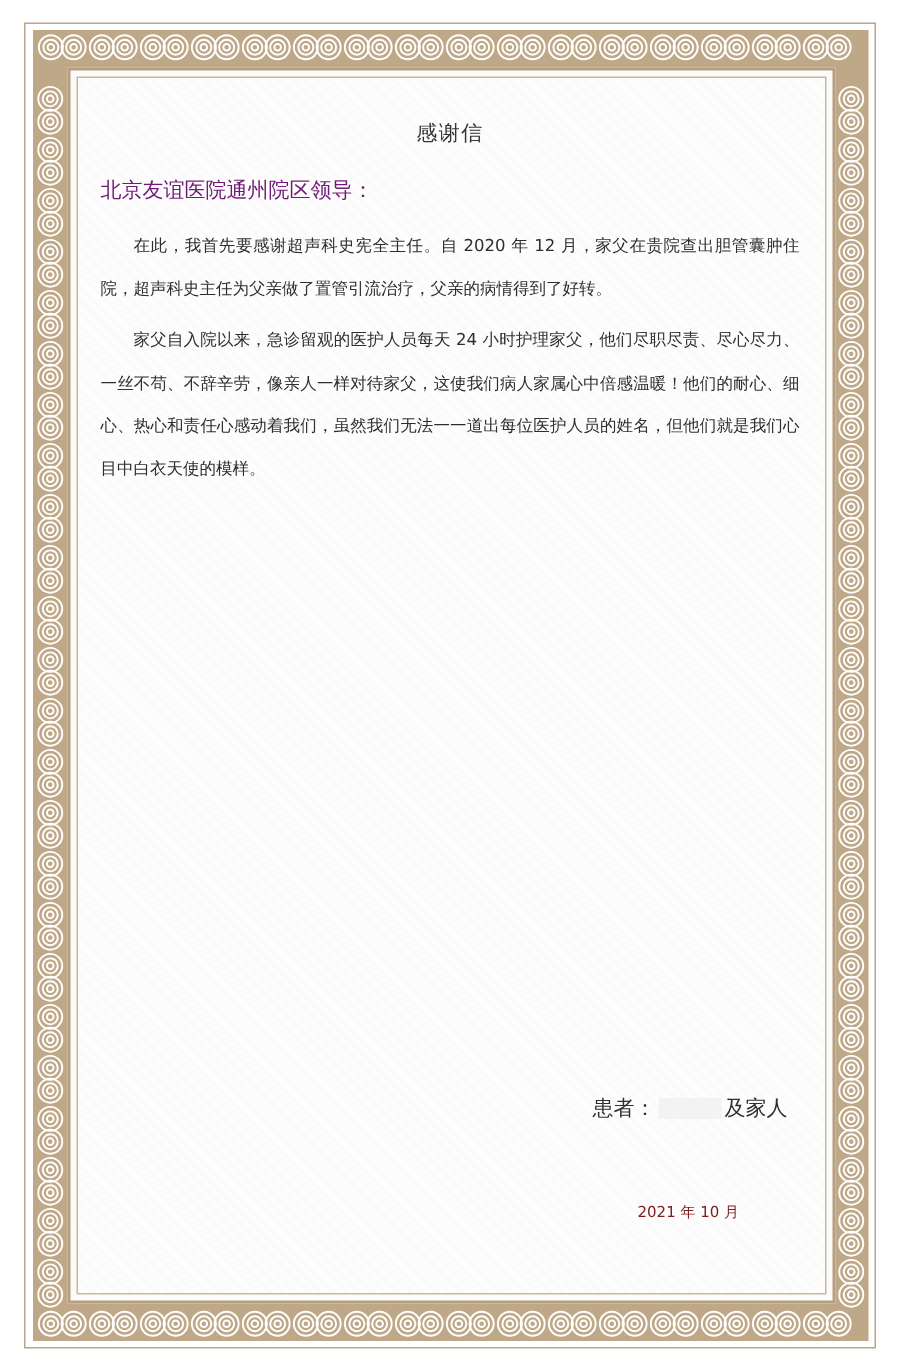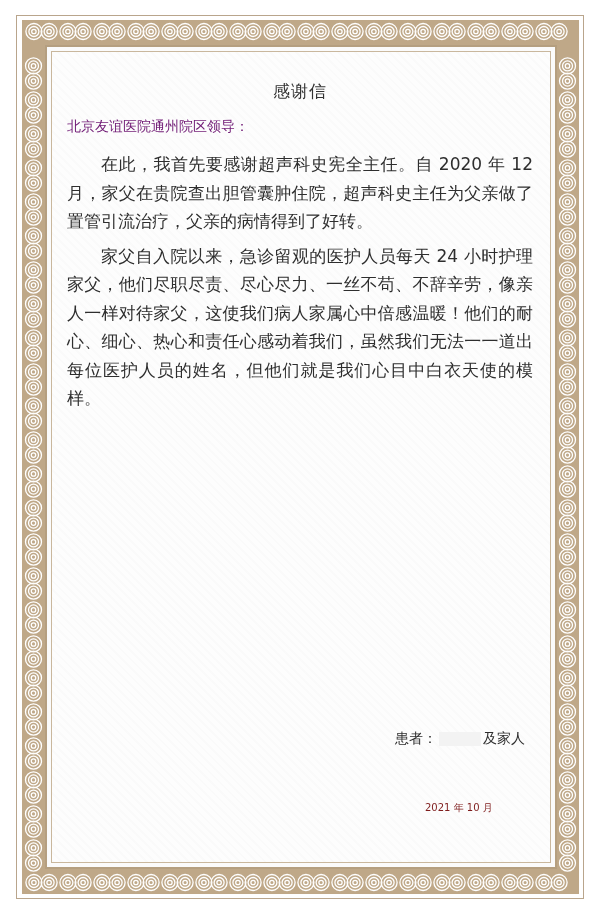--- a/index.html
+++ b/index.html
@@ -22,28 +22,28 @@
     }
     .paper {
       position: absolute; left: 51px; top: 51px; width: 500px; height: 812px;
       border: 1px solid #c9b79d; box-sizing: border-box;
       background:
         repeating-linear-gradient(45deg, rgba(0,0,0,0.012) 0 2px, transparent 2px 6px),
         #fdfdfd;
     }
     .title {
       position: absolute; left: 0; width: 600px; top: 80px; text-align: center;
-      font-size: 17px; color: #333; letter-spacing: 1px;
+      font-size: 14px; color: #333; letter-spacing: 1px;
     }
     .salutation {
       position: absolute; left: 67px; top: 118px; font-size: 14px; color: #701a75;
     }
     .body-text {
       position: absolute; left: 67px; top: 150px; width: 466px;
-      font-size: 17px; color: #2e2e2e; line-height: 28.5px;
+      font-size: 11px; color: #2e2e2e; line-height: 28.5px;
       text-align: justify;
     }
     .body-text p { margin: 0 0 6px 0; text-indent: 2em; }
     .sign {
       position: absolute; left: 395px; top: 730px; font-size: 14px; color: #2e2e2e;
     }
     .sign .blank {
       display: inline-block; width: 42px; height: 14px; background: #f3f3f3; vertical-align: middle;
       margin: 0 2px;
     }

